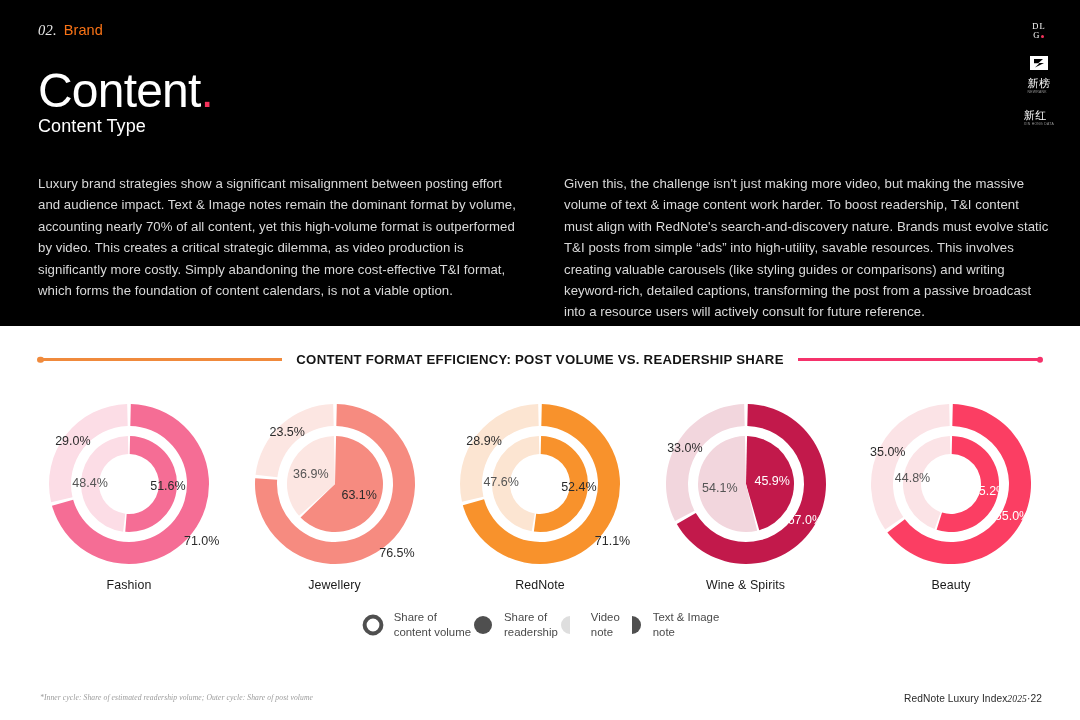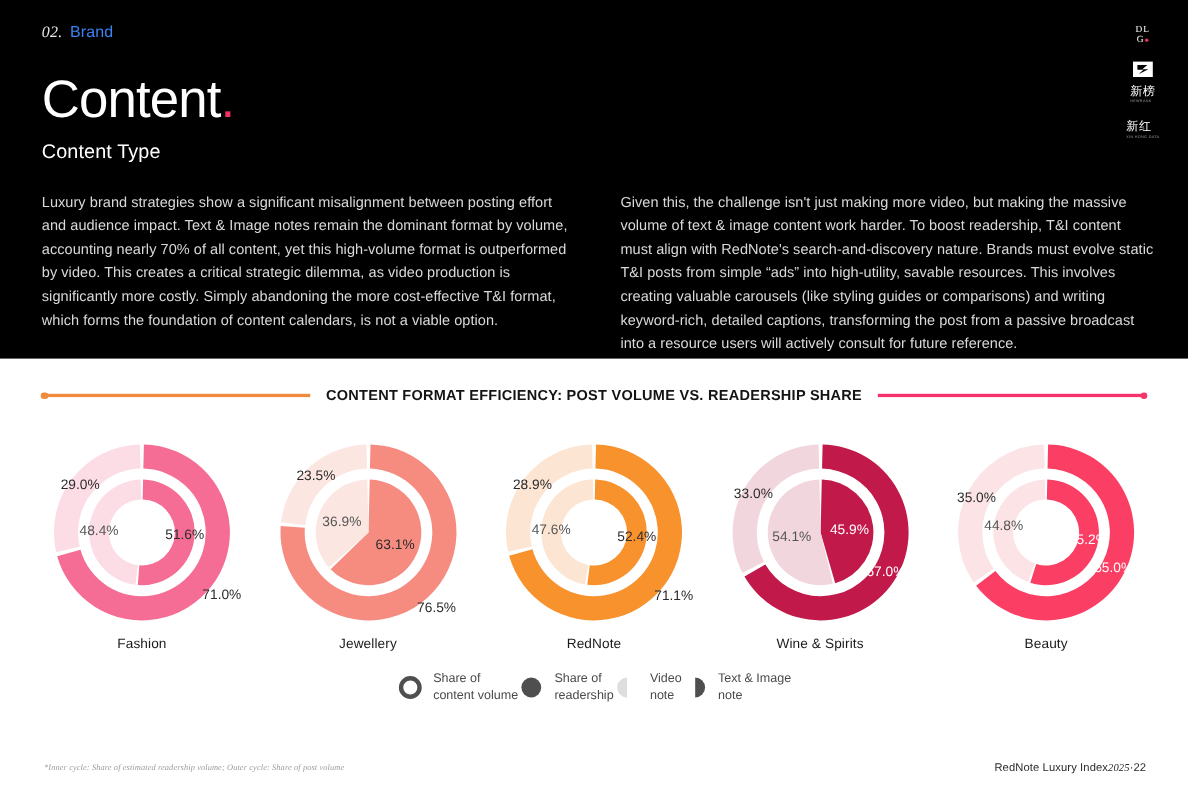--- a/index.html
+++ b/index.html
@@ -22,21 +22,21 @@
   .eyebrow {
     display: flex; align-items: baseline; gap: 7px;
     color: #ffffff;
   }
   .eyebrow .num {
     font-family: "Liberation Serif", serif;
     font-style: italic; font-size: 14.5px; letter-spacing: .2px;
     color: #e8e8e8;
   }
   .eyebrow .lbl {
-    font-size: 14.5px; color: #3b82f6; letter-spacing: .1px;
+    font-size: 14.5px; color: #f97316; letter-spacing: .1px;
   }
 
   .logo-lockup {
     position: absolute; top: 0px; right: 0px;
     display: flex; align-items: center; gap: 8px;
     height: 26px;
     flex-direction: column;
   }
   .logo-dlg {
     display: flex; flex-direction: column; align-items: center;
@@ -63,21 +63,20 @@
   .logo-cn .sub { font-size: 3.4px; color: #9a9a9a; letter-spacing: .3px; margin-top: 2px; }
 
   
   .title-wrap { position: absolute; top: 66px; left: 38px; }
   .page-title {
     font-size: 48px; font-weight: 400; color: #ffffff;
     letter-spacing: -0.8px; line-height: 1.05;
   }
   .page-title .tdot { color: #F5325B; }
   .page-subtitle {
-    margin-top: 12px;
     font-size: 18px; font-weight: 400; color: #ffffff; letter-spacing: .1px;
   }
 
   
   .copy-cols {
     position: absolute; top: 173px; left: 38px; right: 30px;
     display: flex; gap: 40px;
   }
   .copy-col {
     flex: 1 1 0; min-width: 0;

